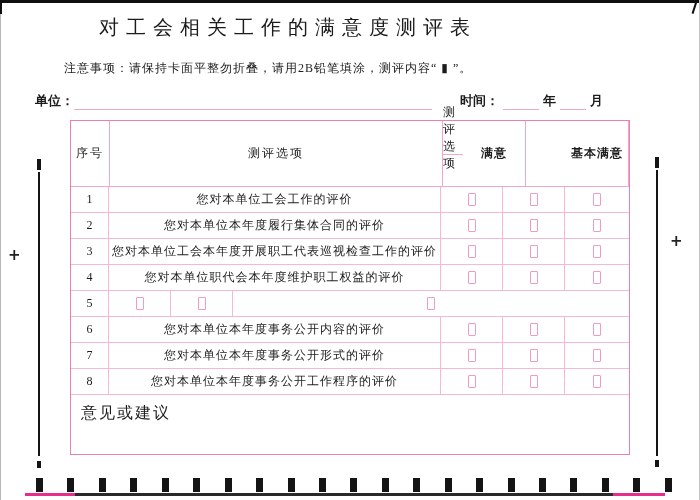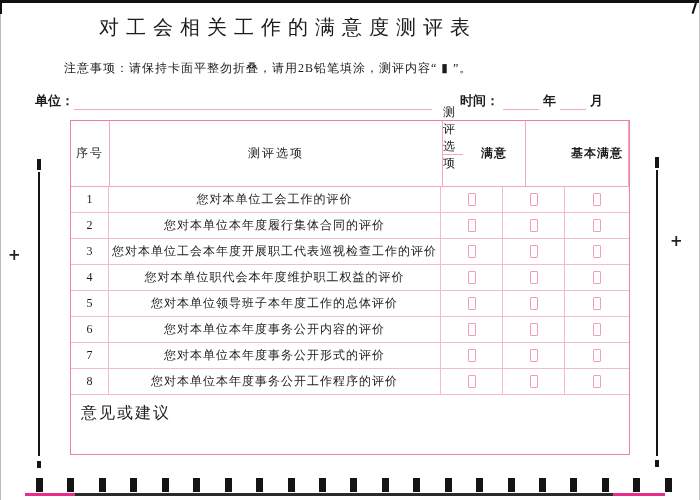--- a/index.html
+++ b/index.html
@@ -173,21 +173,20 @@
         </div>
       <div class="td c-opt2">
           <span class="bubble"></span>
         </div>
       <div class="td c-opt3">
           <span class="bubble"></span>
         </div>
     </div>
     <div class="tr">
       <div class="td c-no">5</div>
-      <div class="td c-content">您对本单位领导班子本年度工作的总体评价</div>
       <div class="td c-opt1">
           <span class="bubble"></span>
         </div>
       <div class="td c-opt2">
           <span class="bubble"></span>
         </div>
       <div class="td c-opt3">
           <span class="bubble"></span>
         </div>
     </div>

